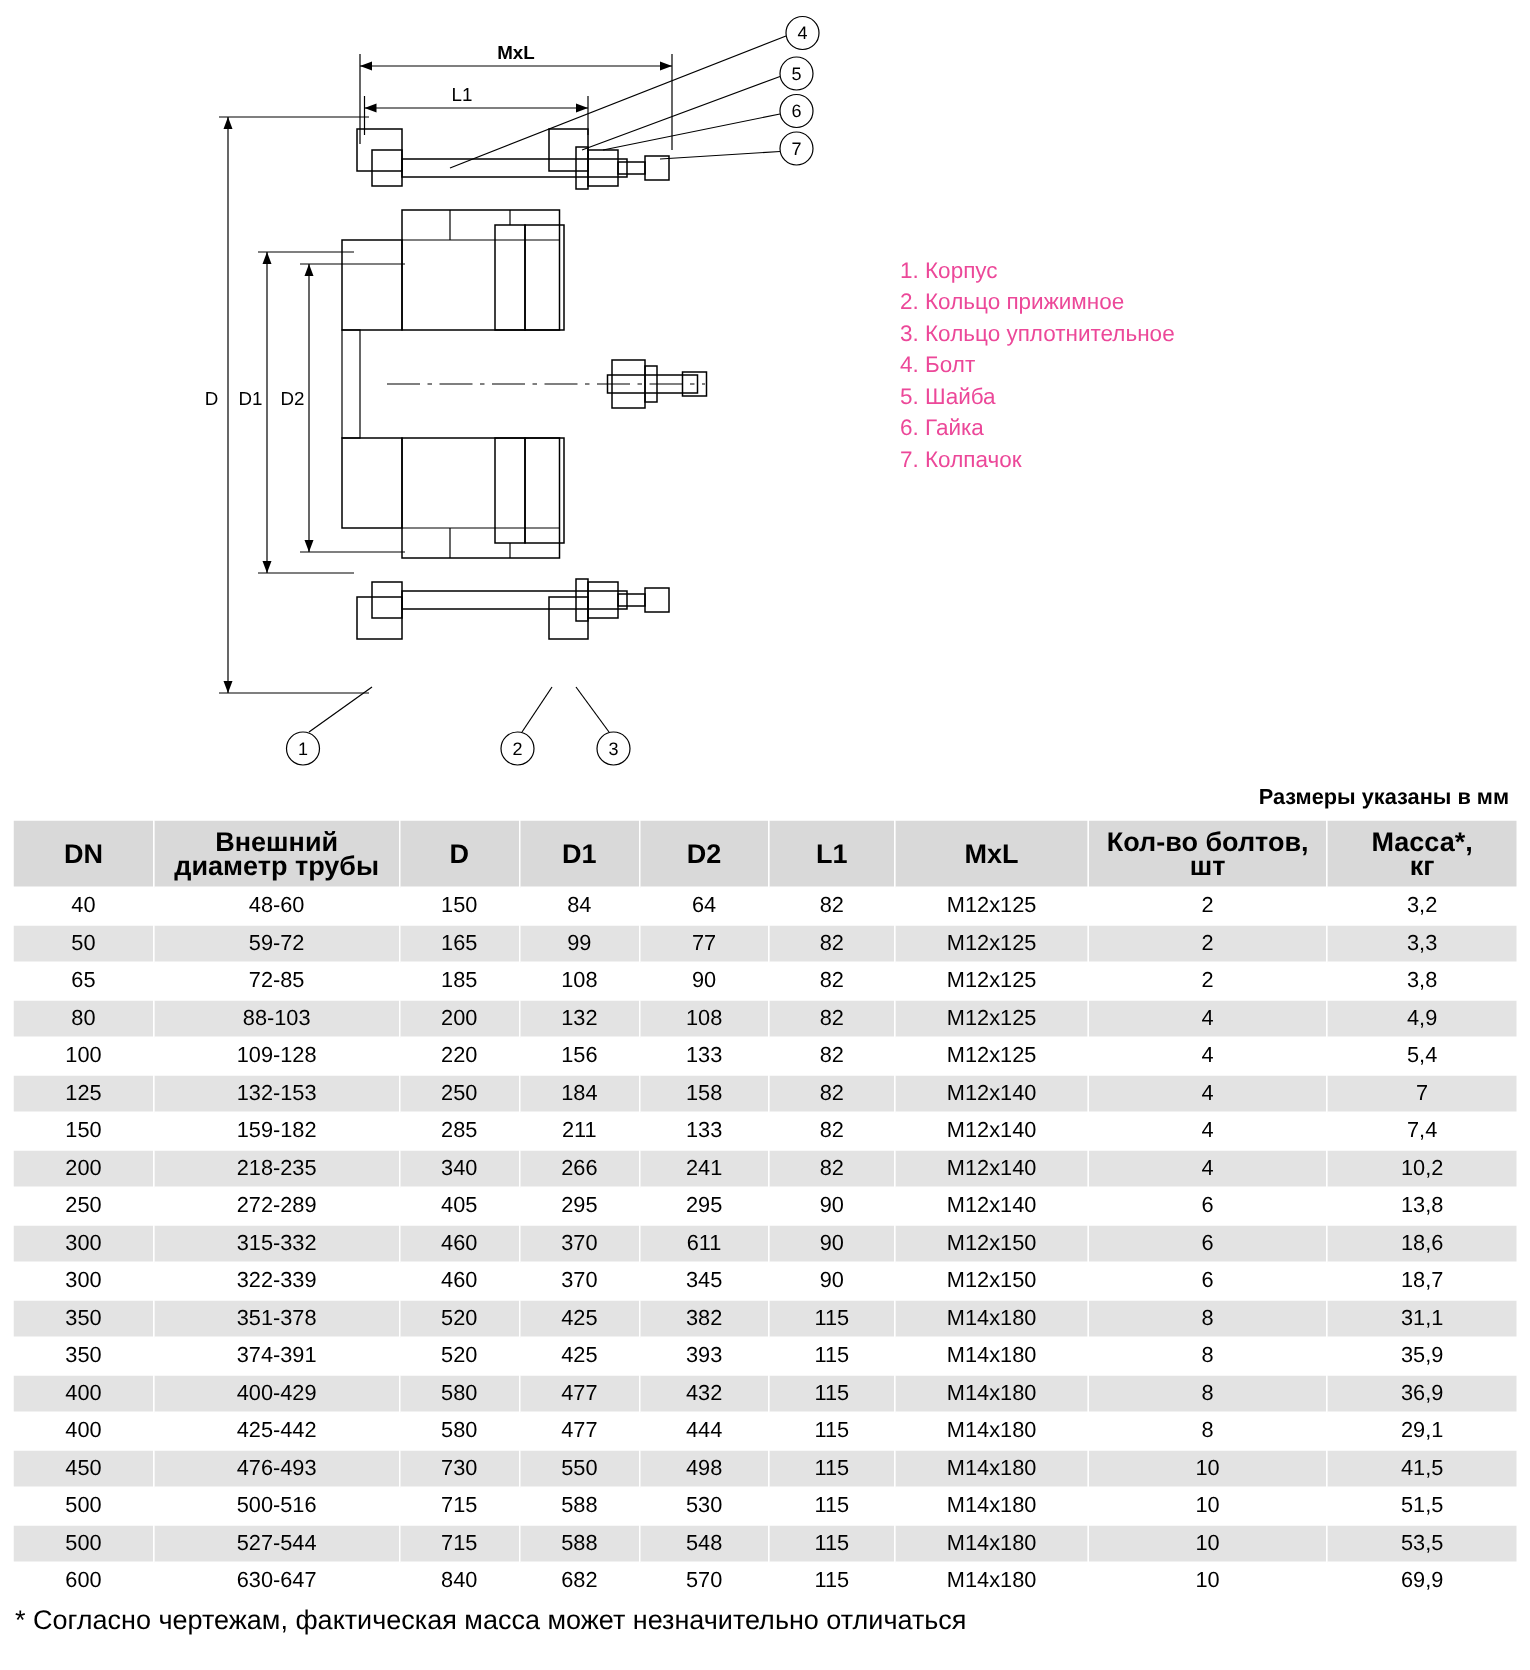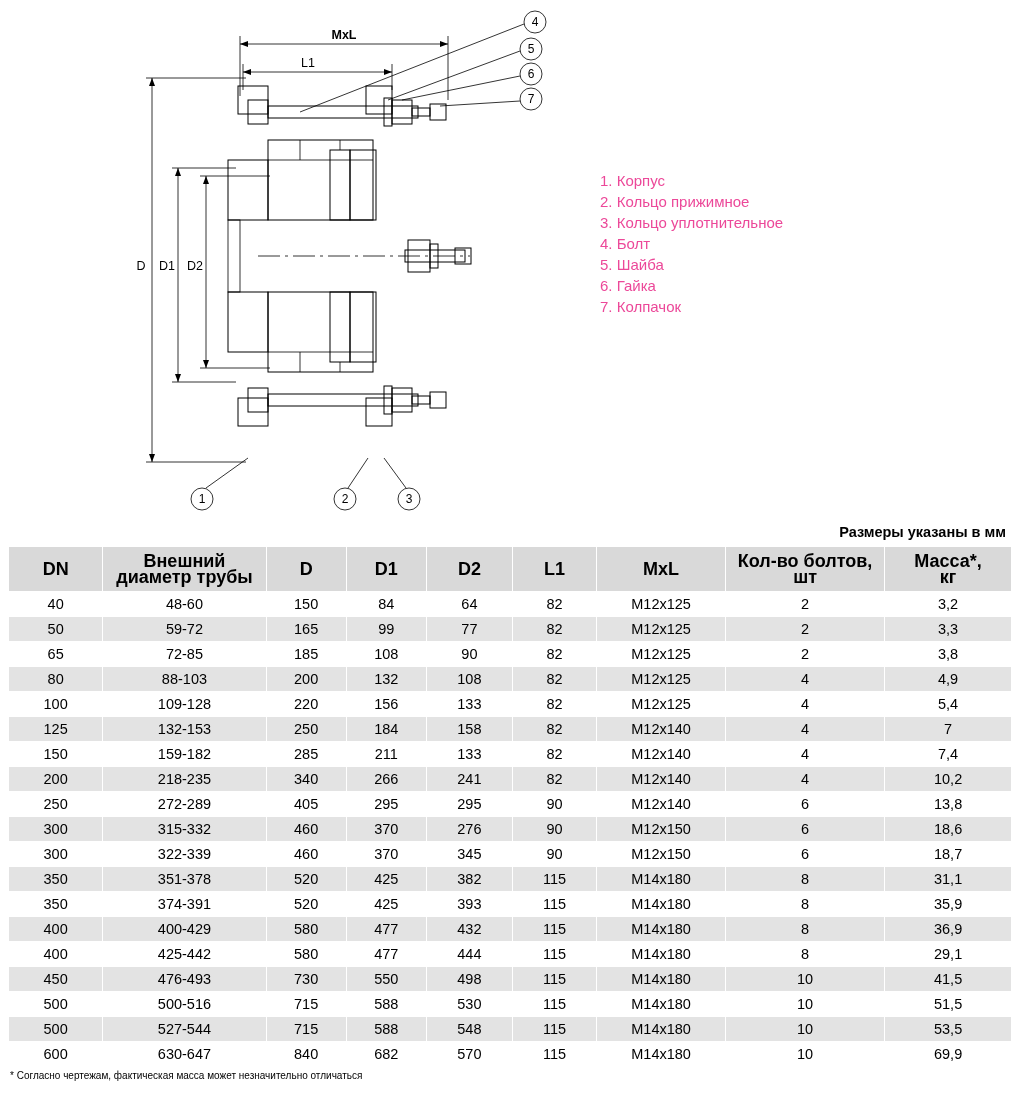--- a/index.html
+++ b/index.html
@@ -13,21 +13,21 @@
 
   
   .table-note{position:absolute;right:14px;top:524px;font-size:14.5px;font-weight:bold;text-align:right;}
   table.spec{position:absolute;left:8px;top:546px;border-collapse:collapse;width:1004px;
              font-size:14px;}
   table.spec th{background:#d9d9d9;border:1px solid #ffffff;font-weight:bold;
                 padding:6px 2px;text-align:center;line-height:16px;font-size:18px;}
   table.spec td{border:1px solid #ffffff;text-align:center;padding:4px 2px;font-size:14.5px;}
   table.spec tr.odd td{background:#ffffff;}
   table.spec tr.even td{background:#e3e3e3;}
-  .footnote{position:absolute;left:10px;top:1070px;font-size:10px;}
+  .footnote{position:absolute;left:10px;top:1070px;font-size:18px;}
 
   
   .ln{stroke:#000;stroke-width:1;fill:none;}
   .thin{stroke:#000;stroke-width:0.8;fill:none;}
   .dim{stroke:#000;stroke-width:0.8;fill:none;}
   .lbl{font-family:"Liberation Sans",sans-serif;font-size:12.5px;fill:#000;}
   .lblb{font-family:"Liberation Sans",sans-serif;font-size:12.5px;fill:#000;font-weight:bold;}
   .cal{font-family:"Liberation Sans",sans-serif;font-size:12px;fill:#000;}
 </style>
 </head>
@@ -339,21 +339,21 @@
           <td>90</td>
           <td>M12x140</td>
           <td>6</td>
           <td>13,8</td>
         </tr>
       <tr class="even">
           <td>300</td>
           <td>315-332</td>
           <td>460</td>
           <td>370</td>
-          <td>276</td>
+          <td>611</td>
           <td>90</td>
           <td>M12x150</td>
           <td>6</td>
           <td>18,6</td>
         </tr>
       <tr class="odd">
           <td>300</td>
           <td>322-339</td>
           <td>460</td>
           <td>370</td>

